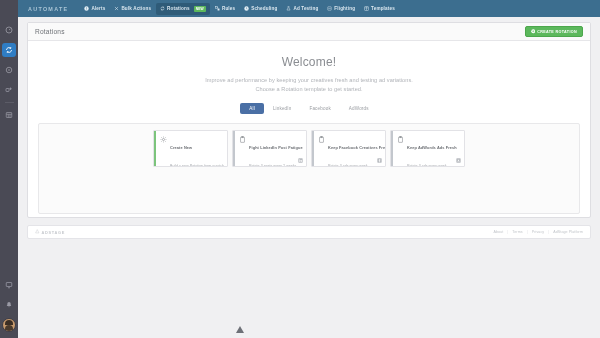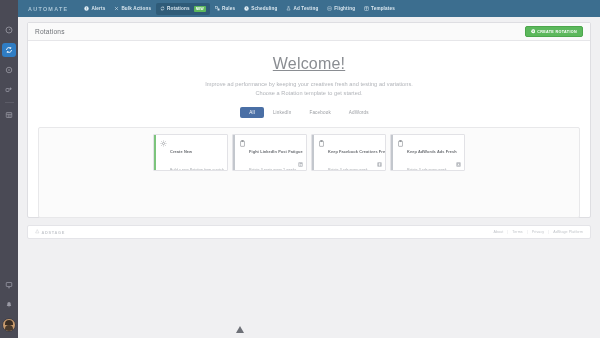--- a/index.html
+++ b/index.html
@@ -153,24 +153,23 @@
   }
   #create-btn .plus-ico { display:flex; align-items:center; }
 
   
   #welcome-wrap {
     padding-top: 14px;
     text-align: center;
   }
   #welcome-title {
     color: #8a8d92;
-    font-size: 16px;
+    font-size: 12px;
     font-weight: normal;
     letter-spacing: 0.2px;
-    text-decoration: underline;
   }
   #welcome-sub {
     margin-top: 7px;
     color: #b0b3b8;
     font-size: 5.6px;
     line-height: 1.65;
     letter-spacing: 0.05px;
   }
 
   

